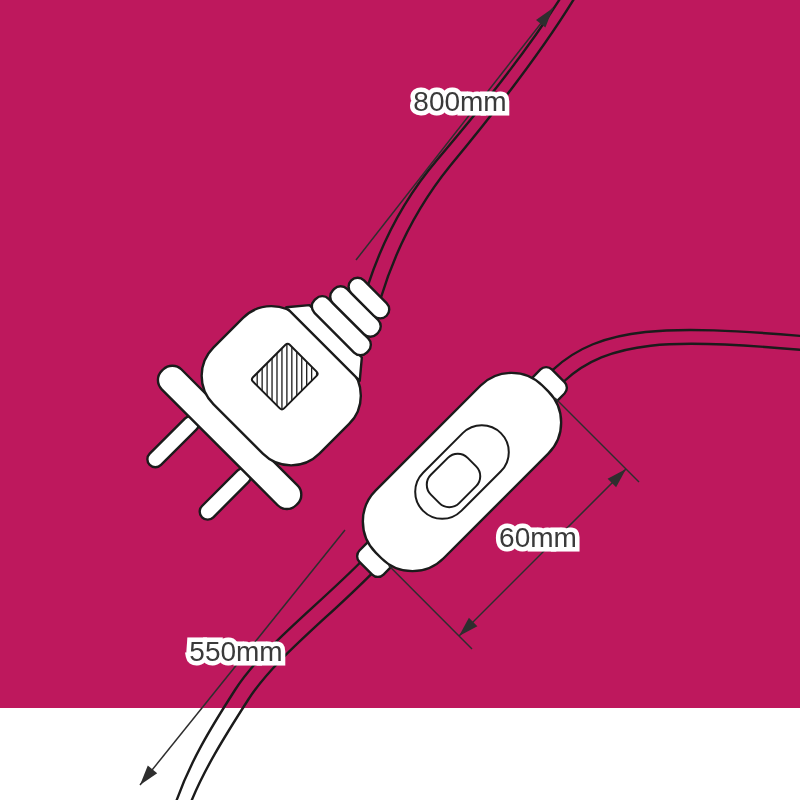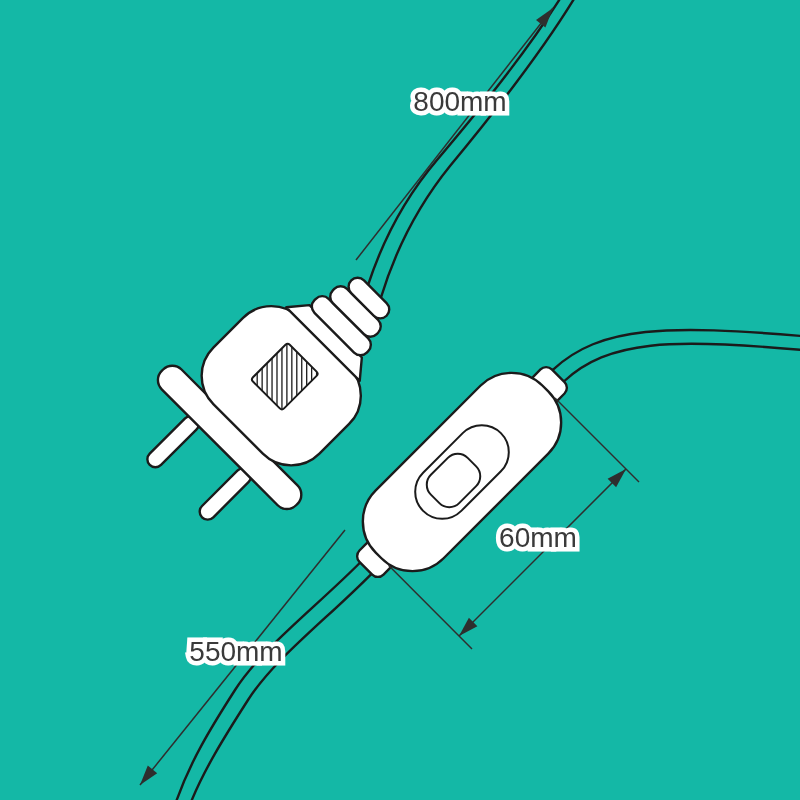--- a/index.html
+++ b/index.html
@@ -7,22 +7,22 @@
     padding: 0;
     background: #ffffff;
     width: 800px;
     height: 800px;
     overflow: hidden;
     font-family: "Liberation Sans", sans-serif;
   }
   .stage {
     position: relative;
     width: 800px;
-    height: 800px;
-    background: #14b8a6;
+    height: 708px;
+    background: #be185d;
   }
   svg { display: block; }
   .outline {
     fill: #ffffff;
     stroke: #1b1b1b;
     stroke-width: 2.4;
     stroke-linejoin: round;
   }
   .cable {
     fill: none;

